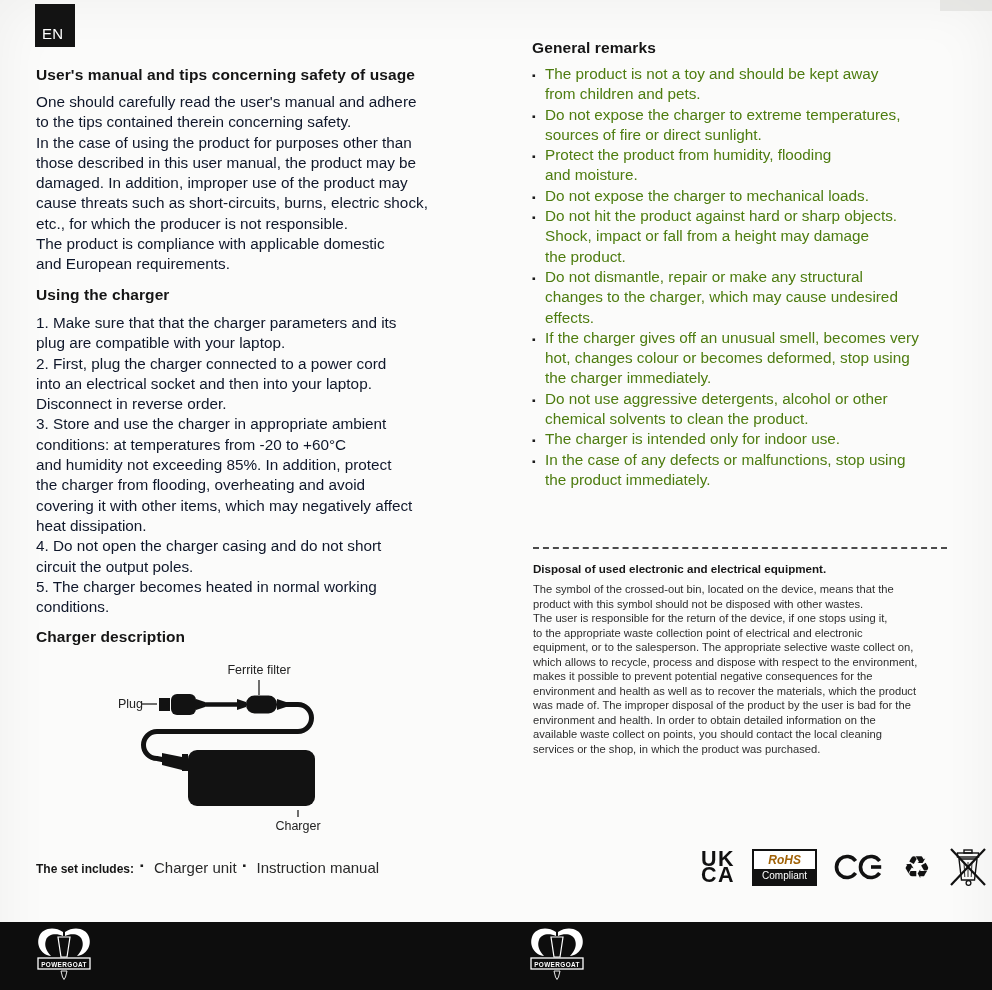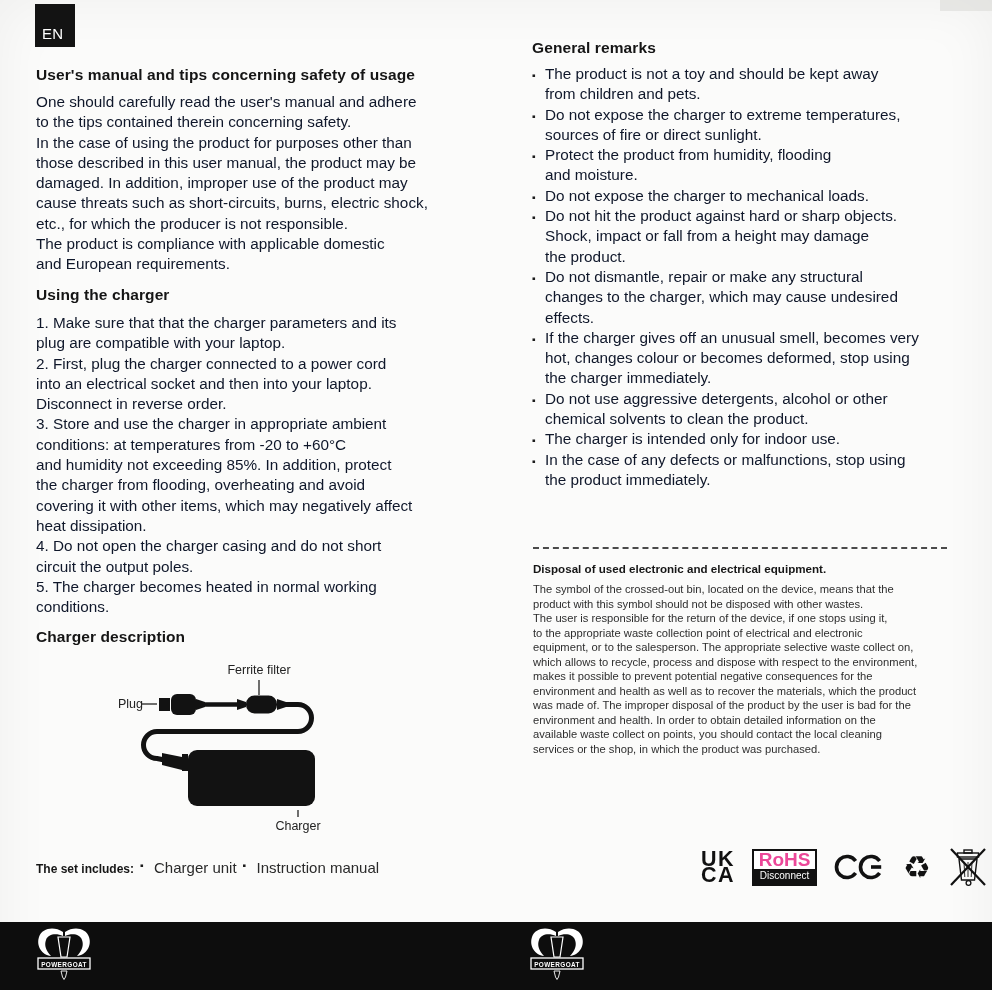--- a/index.html
+++ b/index.html
@@ -24,39 +24,39 @@
     left: 35px; top: 4px; width: 40px; height: 43px;
     background: #131313; color: #ffffff;
     display: flex; align-items: flex-end;
     padding: 0 0 5px 7px;
     font-weight: normal; font-size: 15px; letter-spacing: .3px;
   }
 
   
   .remarks-list { list-style: none; width: 432px; }
   .remarks-list li { position: relative; padding-left: 13px;
-    font-size: 15.3px; line-height: 20.3px; color:#0f172a; }
+    font-size: 15.3px; line-height: 20.3px; color:#4d7c0f; }
   .remarks-list li::before {
     content: "▪"; position: absolute; left: 0; top: 1px; font-size: 10.5px; color:#1c1c1c;
   }
 
   .divider-dashed { border-top: 2px dashed #4a4a4a; width: 414px; height:0; }
 
   
   .set-includes { font-size: 15px; color:#2a2a2a; }
   .set-includes b { font-size: 12px; color:#151515; }
   .set-item { position: relative; padding-left: 14px; margin-left: 6px; }
   .set-item::before { content:"▪"; position:absolute; left:0; top:0; font-size:10.5px; color:#1c1c1c; }
 
   
   .marks-row { display: flex; align-items: center; gap: 17px; }
   .ukca { font-weight: bold; font-size: 21.5px; line-height: 16.5px;
     letter-spacing: 1.5px; color: #111; }
   .rohs { width: 65px; border: 2.5px solid #111; background:#fff; text-align:center; }
-  .rohs-top { font-weight: bold; font-size: 19px; color:#ec4899; padding: 0 2px; line-height:18px; }
+  .rohs-top { font-weight: bold; font-size: 12px; color:#a16207; padding: 0 2px; line-height:18px;font-style:italic; }
   .rohs-bottom { background:#111; color:#fff; font-size: 10px; line-height: 14px; padding-bottom:1px; }
   .recycle-glyph { font-size: 31px; color:#111; line-height: 1; }
 
   
   .footer-bar { left:0; top:922px; width:992px; height:68px; background:#0d0d0d; }
   .goat-logo { position:absolute; top:4px; }
   svg text { font-family: "Liberation Sans", sans-serif; }
 
   .diagram-label { font-size: 12.5px; fill: #222; }
 </style>
@@ -185,21 +185,21 @@
 available waste collect on points, you should contact the local cleaning
 services or the shop, in which the product was purchased.</div>
 
   <div class="abs marks-row" style="left:701px; top:846px;">
     <div class="ukca">
       <div>UK</div>
       <div>CA</div>
     </div>
     <div class="rohs">
       <div class="rohs-top">RoHS</div>
-      <div class="rohs-bottom">Disconnect</div>
+      <div class="rohs-bottom">Compliant</div>
     </div>
     <svg width="52" height="26" viewBox="0 0 52 26">
       <path d="M21.6,7 A10.5,10.5 0 1 0 21.6,19" fill="none" stroke="#111" stroke-width="3.6"></path>
       <path d="M45.6,7 A10.5,10.5 0 1 0 45.6,19" fill="none" stroke="#111" stroke-width="3.6"></path>
       <line x1="37" y1="13" x2="47.2" y2="13" stroke="#111" stroke-width="3.6"></line>
     </svg>
     <span class="recycle-glyph">♻</span>
     <svg width="40" height="42" viewBox="0 0 40 42">
       <rect x="16" y="4" width="8" height="3" fill="none" stroke="#111" stroke-width="1.4"></rect>
       <rect x="9.5" y="7" width="21" height="4" fill="none" stroke="#111" stroke-width="1.4"></rect>

